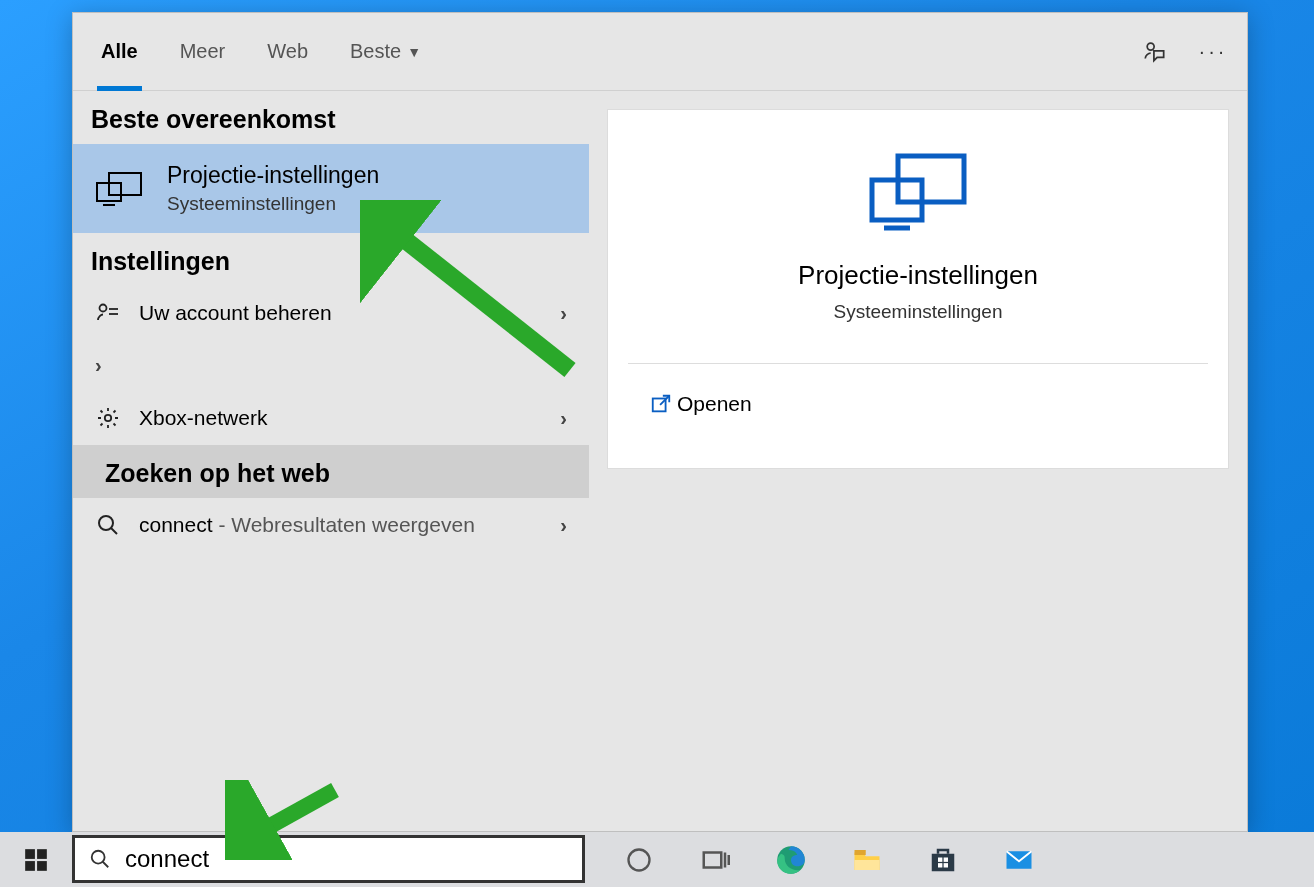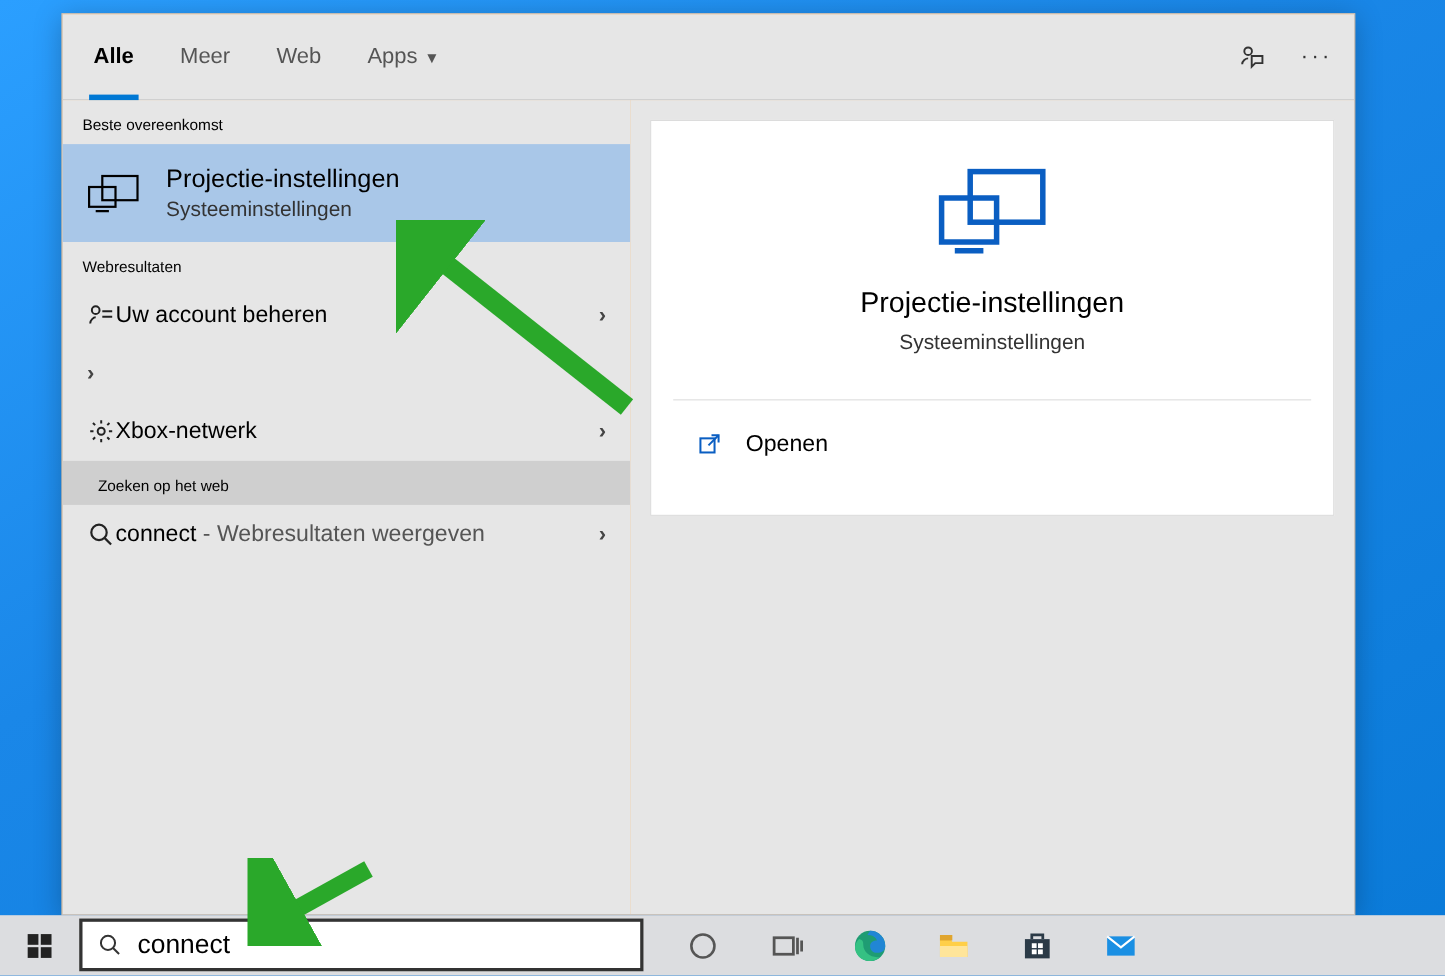--- a/index.html
+++ b/index.html
@@ -6,23 +6,23 @@
   html, body { width: 1314px; height: 887px; overflow: hidden; }
   body { background: #1e90ff; position: relative; }
 
   .desktop {
     position: absolute; inset: 0;
     background: linear-gradient(150deg, #2b9fff 0%, #1a87e8 40%, #0a7ad8 100%);
   }
 
   .search-panel {
     position: absolute;
-    left: 56px; top: 12px;
+    left: 72px; top: 12px;
     width: 1176px; height: 820px;
-    background: #fdba74;
+    background: #0c4a6e;
     border: 1px solid #bfbfbf;
     display: flex; flex-direction: column;
     box-shadow: 0 4px 24px rgba(0,0,0,.25);
   }
 
   
   .tabs {
     height: 78px; display: flex; align-items: center;
     padding: 0 20px; background: #e6e6e6;
     border-bottom: 1px solid #d0d0d0;
@@ -35,51 +35,51 @@
   .tab .chev { margin-left:6px; font-size:14px; color:#555; }
   .tabs-right { display:flex; gap:30px; align-items:center; }
   .feedback-icon, .more-icon { width:28px; height:28px; display:flex; align-items:center; justify-content:center; color:#333; }
   .more-icon { font-size:20px; letter-spacing:3px; }
 
   
   .panel-body { flex:1; display:flex; }
   .left-col { width: 516px; background:#e6e6e6; display:flex; flex-direction:column; }
   .right-col { flex:1; background:#e6e6e6; padding: 18px 18px 0 18px; }
 
-  .section-header { padding: 14px 18px 10px 18px; font-weight:400; font-size:14px; color:#000; }
+  .section-header { padding: 14px 18px 10px 18px; font-weight:700; font-size:25px; color:#000; }
   .section-header.dark { background:#cfcfcf;padding-left:32px; }
 
   .best-match {
     background:#a9c7e8; padding: 18px 18px 18px 22px;
     display:flex; align-items:center; gap:24px; cursor:pointer;
   }
   .best-match .icon-box { width:48px; height:40px; color:#000; display:flex; align-items:center; justify-content:center; }
   .best-match .bm-title { font-size:23px; color:#000; }
   .best-match .bm-sub   { font-size:19px; color:#333; margin-top:4px; }
 
   .row {
     display:flex; align-items:center; justify-content:space-between;
     padding: 14px 22px; cursor:pointer;
   }
-  .row-left { display:flex; align-items:center; }
+  .row-left { display:flex; align-items:center; gap:18px; }
   .row-left .ricon { width:26px; height:26px; color:#222; display:flex; align-items:center; justify-content:center; }
   .row-label { font-size:21px; color:#000; }
   .row-sub { color:#555; font-size:21px; }
   .chev-r { font-size:20px; color:#444; font-weight:600; }
 
   .right-card {
     background:#fff; border:1px solid #dcdcdc; padding: 42px 20px 0 20px;
     height: 360px; display:flex; flex-direction:column; align-items:center;
   }
   .right-card .big-icon { width:100px; height:80px; color:#0a5ec2; margin-bottom:28px; }
   .right-card .card-title { font-size:26px; color:#000; }
   .right-card .card-sub { font-size:19px; color:#333; margin-top:10px; }
   .right-card .divider { width:100%; height:1px; background:#ddd; margin-top:40px; }
 
-  .action-row { display:flex; align-items:center; gap:22px; padding: 28px 22px; cursor:pointer; width:100%; }
+  .action-row { display:flex; align-items:center; gap:5px; padding: 28px 22px; cursor:pointer; width:100%; }
   .action-row .aicon { width:22px; height:22px; color:#0a5ec2; }
   .action-row .alabel { font-size:21px; }
 
   
   .taskbar {
     position:absolute; left:0; right:0; bottom:0; height:55px;
     background:#dcdde0; display:flex; align-items:center;
   }
   .start-btn { width:72px; height:55px; display:flex; align-items:center; justify-content:center; cursor:pointer; }
   .start-btn svg { width:26px; height:26px; }
@@ -112,21 +112,21 @@
       <div class="tab active">
           <span>Alle</span>
         </div>
       <div class="tab">
           <span>Meer</span>
         </div>
       <div class="tab">
           <span>Web</span>
         </div>
       <div class="tab">
-        <span>Apps</span>
+        <span>Beste</span>
         <span class="chev">▼</span>
       </div>
     </div>
     <div class="tabs-right">
       <div class="feedback-icon">
         <svg viewBox="0 0 24 24" width="26" height="26" fill="none" stroke="currentColor" stroke-width="1.6">
           <circle cx="8" cy="7" r="3.2"></circle>
           <path d="M3 18c0-3 3-5 5-5"></path>
           <path d="M11 11 l9 0 l0 6 l-6 0 l-3 3 z"></path>
         </svg>
@@ -146,21 +146,21 @@
             <rect x="2" y="12" width="24" height="18"></rect>
             <line x1="8" y1="34" x2="20" y2="34"></line>
           </svg>
         </div>
         <div>
           <div class="bm-title">Projectie-instellingen</div>
           <div class="bm-sub">Systeeminstellingen</div>
         </div>
       </div>
 
-      <div class="section-header">Webresultaten</div>
+      <div class="section-header">Instellingen</div>
 
       <div class="row">
         <div class="row-left">
           <div class="ricon">
             <svg viewBox="0 0 24 24" width="24" height="24" fill="none" stroke="currentColor" stroke-width="1.8">
               <circle cx="7" cy="7" r="3.5"></circle>
                 <path d="M2 19c0-3 3-5.5 5-5.5"></path>
               <line x1="13" y1="8" x2="22" y2="8"></line>
                 <line x1="13" y1="13" x2="22" y2="13"></line>
             </svg>

